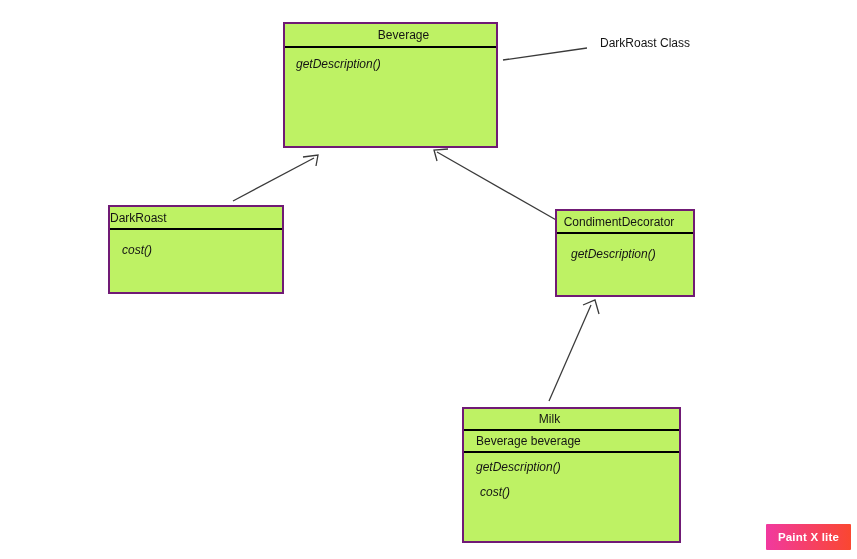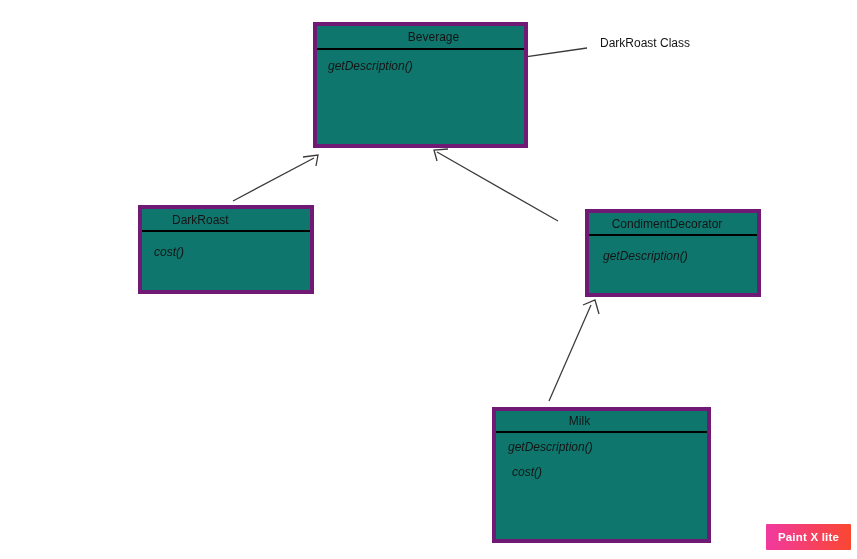--- a/index.html
+++ b/index.html
@@ -15,23 +15,22 @@
   }
   .wires {
     position: absolute;
     left: 0; top: 0;
     width: 857px; height: 559px;
     pointer-events: none;
   }
   .uml-box {
     position: absolute;
     box-sizing: border-box;
-    border: 4px solid #701a75;
-    background: #0f766e;
-    margin-left: 30px;
+    border: 2px solid #701a75;
+    background: #bef264;
   }
   .uml-title {
     box-sizing: border-box;
     border-bottom: 2px solid #000;
     display: flex;
     align-items: center;
   }
   .uml-title.centered { justify-content: center; }
   .uml-attr {
     box-sizing: border-box;
@@ -58,24 +57,24 @@
     letter-spacing: 0.2px;
   }
 
   
   .box-beverage { left: 283px; top: 22px; width: 215px; height: 126px; }
   .box-beverage .uml-title { height: 24px; padding-left: 26px; }
   .box-beverage .uml-attr  { height: 22px; padding-left: 11px; }
   .box-beverage .uml-body  { padding: 9px 0 0 11px; }
 
   .box-darkroast { left: 108px; top: 205px; width: 176px; height: 89px; }
-  .box-darkroast .uml-title { height: 23px; padding-left: 30px; justify-content: flex-start; }
+  .box-darkroast .uml-title { height: 23px; justify-content: flex-start; }
   .box-darkroast .uml-body  { padding: 13px 0 0 12px; }
 
-  .box-condiment { left: 555px; top: 209px; width: 176px; height: 88px; }
+  .box-condiment { left: 555px; top: 209px; width: 140px; height: 88px; }
   .box-condiment .uml-title { height: 23px; padding-right: 12px; }
   .box-condiment .uml-body  { padding: 13px 0 0 14px; }
 
   .box-milk { left: 462px; top: 407px; width: 219px; height: 136px; }
   .box-milk .uml-title { height: 22px; padding-right: 44px; }
   .box-milk .uml-attr  { height: 22px; padding-left: 12px; }
   .box-milk .uml-body  { padding: 7px 0 0 12px; }
   .box-milk .method-2  { margin-top: 11px; padding-left: 4px; }
 </style>
 </head>
@@ -126,20 +125,23 @@
     </div>
     <div class="uml-body">
       <div>getDescription()</div>
     </div>
   </div>
 
   <div class="uml-box box-milk">
     <div class="uml-title centered">
       <span>Milk</span>
     </div>
+    <div class="uml-attr">
+      <span>Beverage beverage</span>
+    </div>
     <div class="uml-body">
       <div class="method-1">getDescription()</div>
       <div class="method-2">cost()</div>
     </div>
   </div>
 
   <div class="watermark" style="background: linear-gradient(90deg, rgb(241, 57, 159), rgb(250, 71, 48));">
     <span>Paint X lite</span>
   </div>
 

